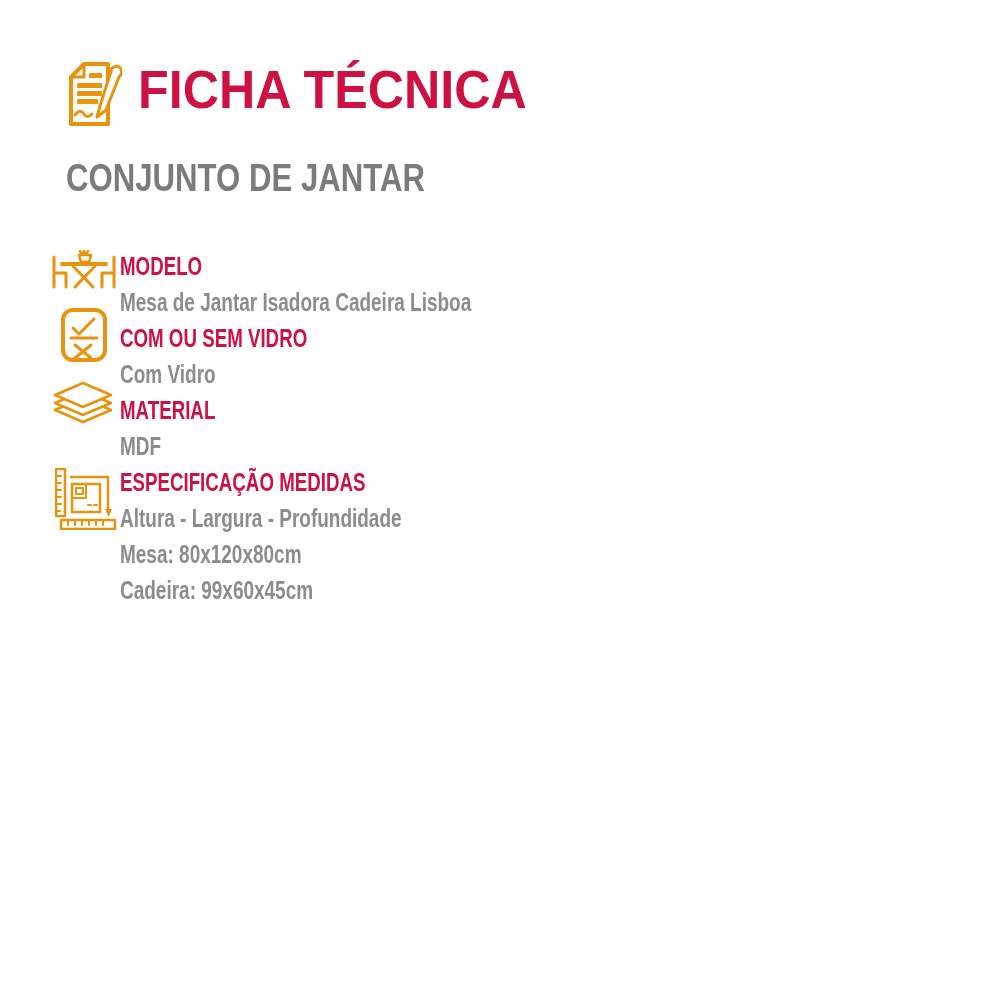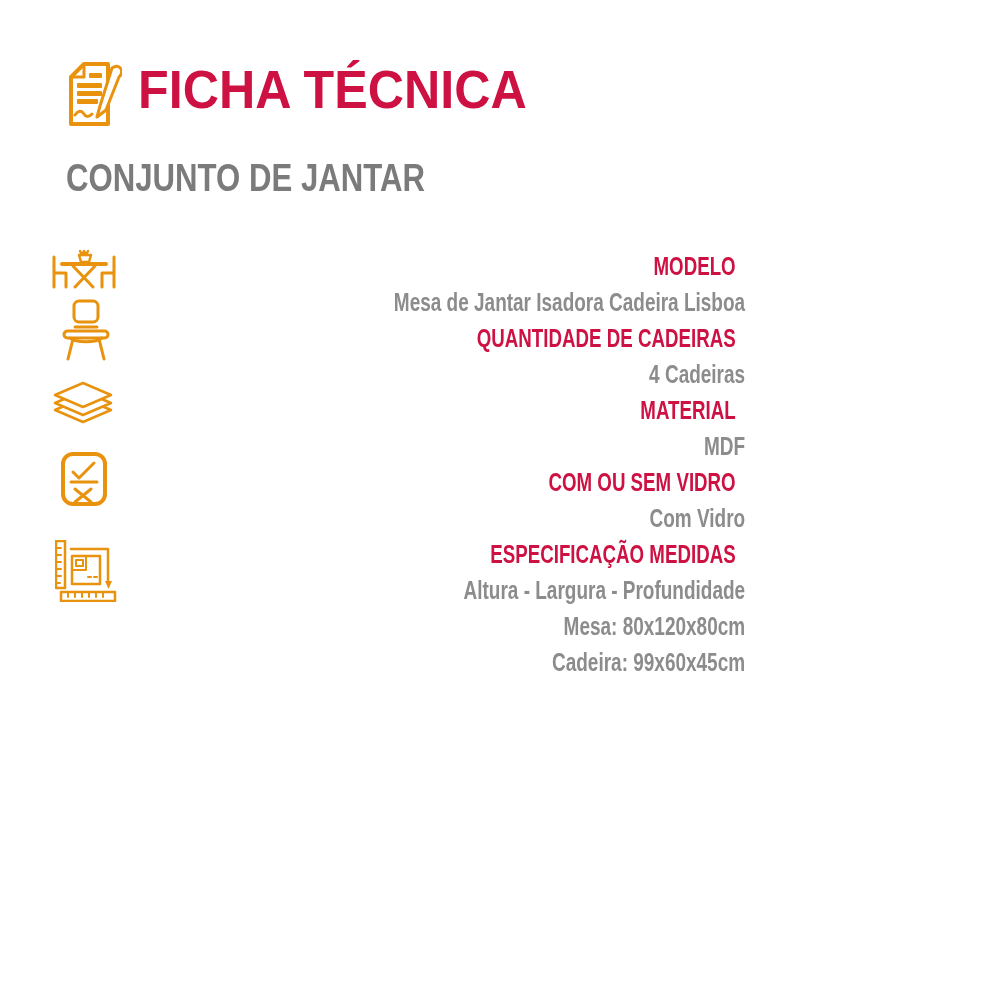--- a/index.html
+++ b/index.html
@@ -16,21 +16,21 @@
   .hdr-icon{position:absolute;left:62px;top:60px;}
   .title{position:absolute;left:138px;top:58px;margin:0;font-size:54px;line-height:62px;
          font-weight:700;color:var(--red);white-space:nowrap;
          transform:scaleX(0.93);transform-origin:left top;}
   .subtitle{position:absolute;left:66px;top:154px;margin:0;font-size:38px;line-height:48px;
          font-weight:700;color:var(--subtitle-gray);white-space:nowrap;
          transform:scaleX(0.82);transform-origin:left top;}
 
   
   .spec-list{position:absolute;left:0;top:248px;width:100%;}
-  .spec-row{position:relative;padding-left:56px;text-align:right;}
+  .spec-row{position:relative;padding-left:120px;}
   .spec-line{height:36px;line-height:36px;white-space:nowrap;}
   .label{color:var(--red);font-size:26px;font-weight:700;
          transform:scaleX(0.72);transform-origin:left center;}
   .value{color:var(--value-gray);font-size:26px;font-weight:700;
          transform:scaleX(0.73);transform-origin:left center;}
 
   .icon{position:absolute;display:block;}
   .i-dining   {left:50px;top:-3px;}
   .i-chair    {left:60px;top:-21px;}
   .i-layers   {left:53px;top:-11px;}
@@ -74,57 +74,44 @@
           <path class="st" stroke-width="4" d="M12 19 H56"></path>
           <path class="st" stroke-width="3" d="M23 21 L43 42 M45 21 L25 42"></path>
           <path class="st" stroke-width="3" d="M4 12 V42 M4 28 H16 M16 28 V42"></path>
           <path class="st" stroke-width="3" d="M64 12 V42 M64 28 H52 M52 28 V42"></path>
         </svg>
       </span>
       <div class="spec-line label">MODELO</div>
       <div class="spec-line value">Mesa de Jantar Isadora Cadeira Lisboa</div>
     </div>
 
+
     <div class="spec-row">
-      <span class="icon i-chair">
-        <svg width="50" height="62" viewBox="0 0 50 62">
-          <rect class="st" stroke-width="3" x="14" y="2" width="24" height="21" rx="5"></rect>
-          <path class="st" stroke-width="3" d="M15 28 H37"></path>
-          <rect class="st" stroke-width="3" x="4" y="32" width="44" height="7" rx="3.5"></rect>
-          <path class="st" stroke-width="3" d="M10 39 C16 44 36 44 42 39"></path>
-          <path class="st" stroke-width="3" d="M13 40 L8 60 M39 40 L44 60"></path>
+      <span class="icon i-check">
+        <svg width="48" height="56" viewBox="0 0 48 56">
+          <rect class="st" stroke-width="4" x="3" y="3" width="42" height="50" rx="10"></rect>
+          <polyline class="st" stroke-width="3" points="13,21 19,27 34,12"></polyline>
+          <path class="st" stroke-width="3" d="M11 31 H37"></path>
+          <path class="st" stroke-width="3" d="M15 38 L31 51 M31 38 L15 51"></path>
         </svg>
       </span>
-      <div class="spec-line label">QUANTIDADE DE CADEIRAS</div>
-      <div class="spec-line value">4 Cadeiras</div>
+      <div class="spec-line label">COM OU SEM VIDRO</div>
+      <div class="spec-line value">Com Vidro</div>
     </div>
 
     <div class="spec-row">
       <span class="icon i-layers">
         <svg width="60" height="46" viewBox="0 0 60 46">
           <polygon class="fw" stroke-width="2.5" points="30,17 58,29 30,41 2,29"></polygon>
           <polygon class="fw" stroke-width="2.5" points="30,10 58,22 30,34 2,22"></polygon>
           <polygon class="fw" stroke-width="2.5" points="30,2 58,14 30,26 2,14"></polygon>
         </svg>
       </span>
       <div class="spec-line label">MATERIAL</div>
       <div class="spec-line value">MDF</div>
-    </div>
-
-    <div class="spec-row">
-      <span class="icon i-check">
-        <svg width="48" height="56" viewBox="0 0 48 56">
-          <rect class="st" stroke-width="4" x="3" y="3" width="42" height="50" rx="10"></rect>
-          <polyline class="st" stroke-width="3" points="13,21 19,27 34,12"></polyline>
-          <path class="st" stroke-width="3" d="M11 31 H37"></path>
-          <path class="st" stroke-width="3" d="M15 38 L31 51 M31 38 L15 51"></path>
-        </svg>
-      </span>
-      <div class="spec-line label">COM OU SEM VIDRO</div>
-      <div class="spec-line value">Com Vidro</div>
     </div>
 
 
 
 
     <div class="spec-row">
       <span class="icon i-blueprint">
         <svg width="62" height="62" viewBox="0 0 62 62">
           <rect class="st" stroke-width="2.5" x="1" y="1" width="9" height="47"></rect>
           <path class="st" stroke-width="2" d="M1 8 h5 M1 15 h5 M1 22 h5 M1 29 h5 M1 36 h5 M1 43 h4"></path>

